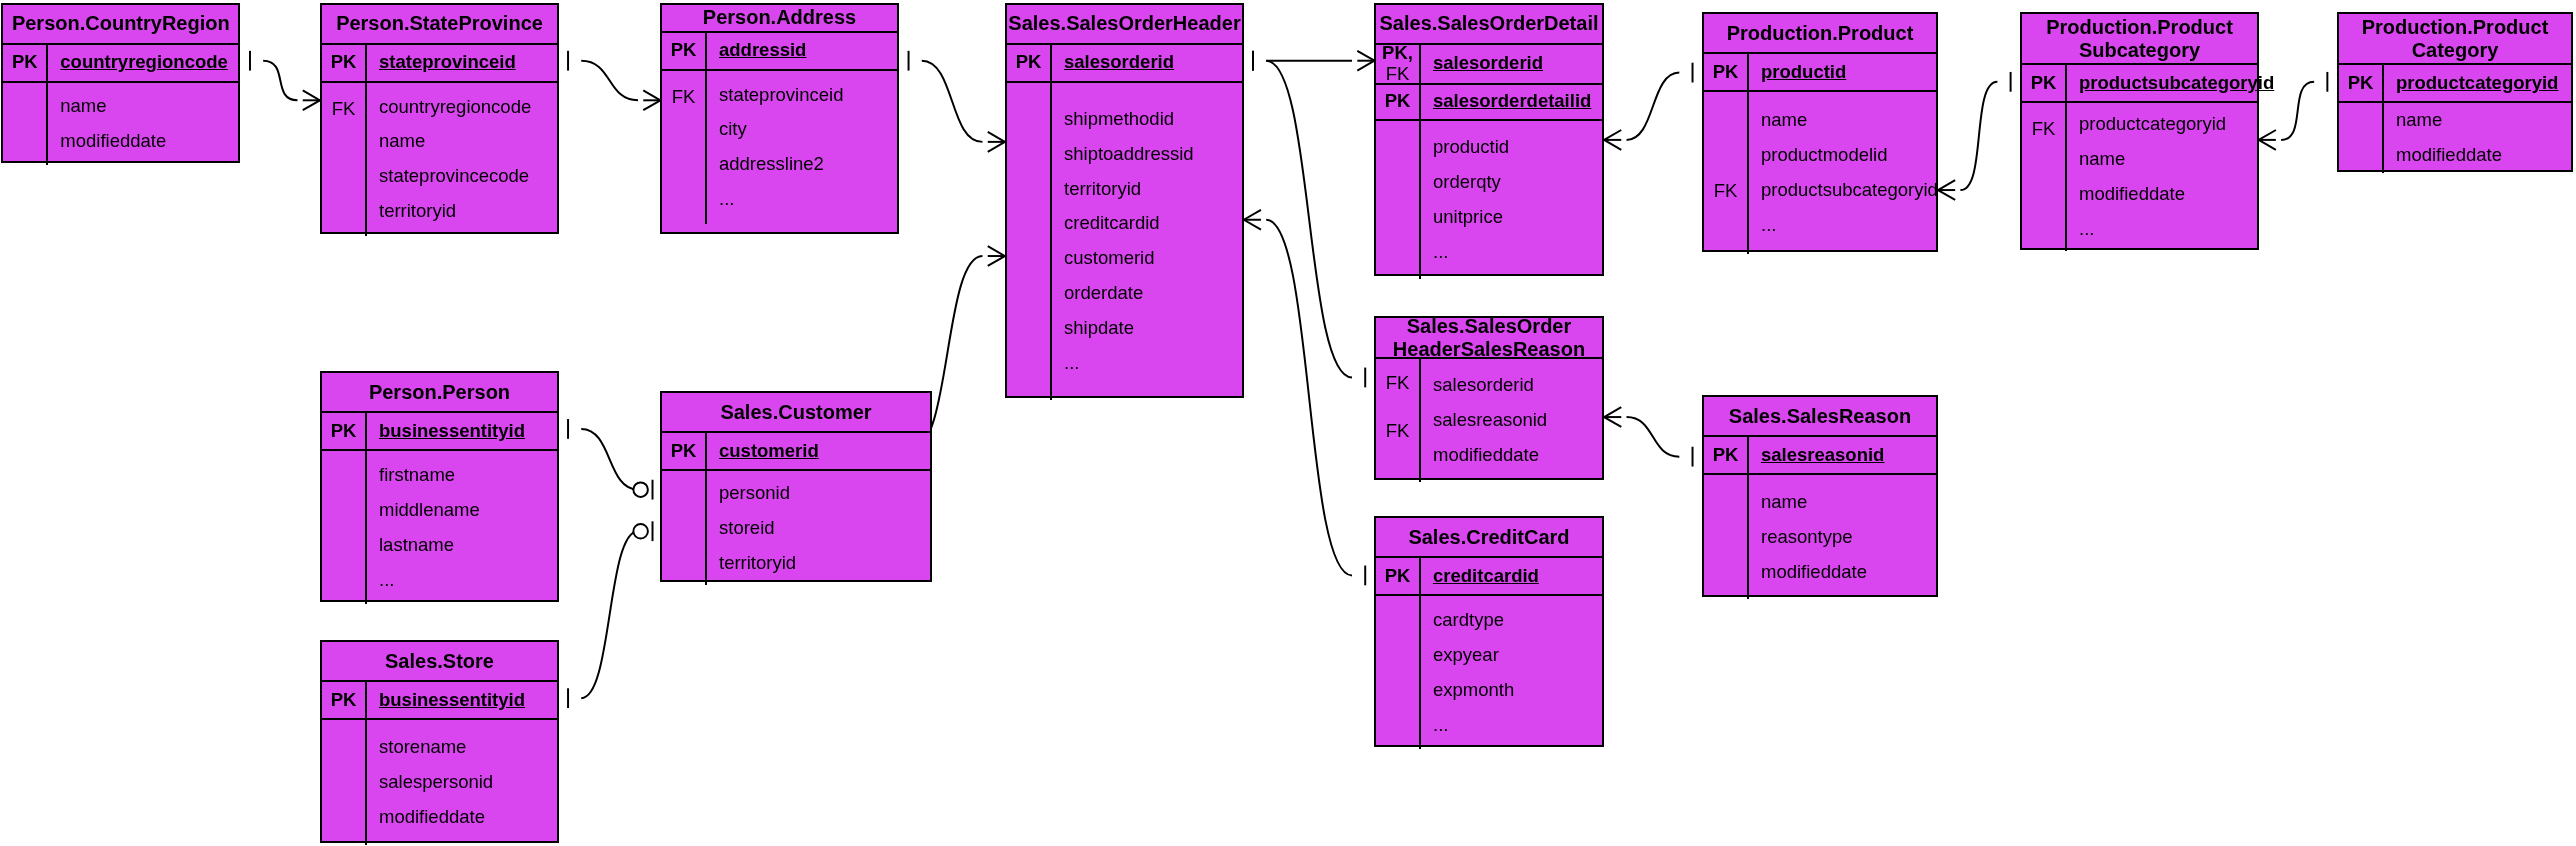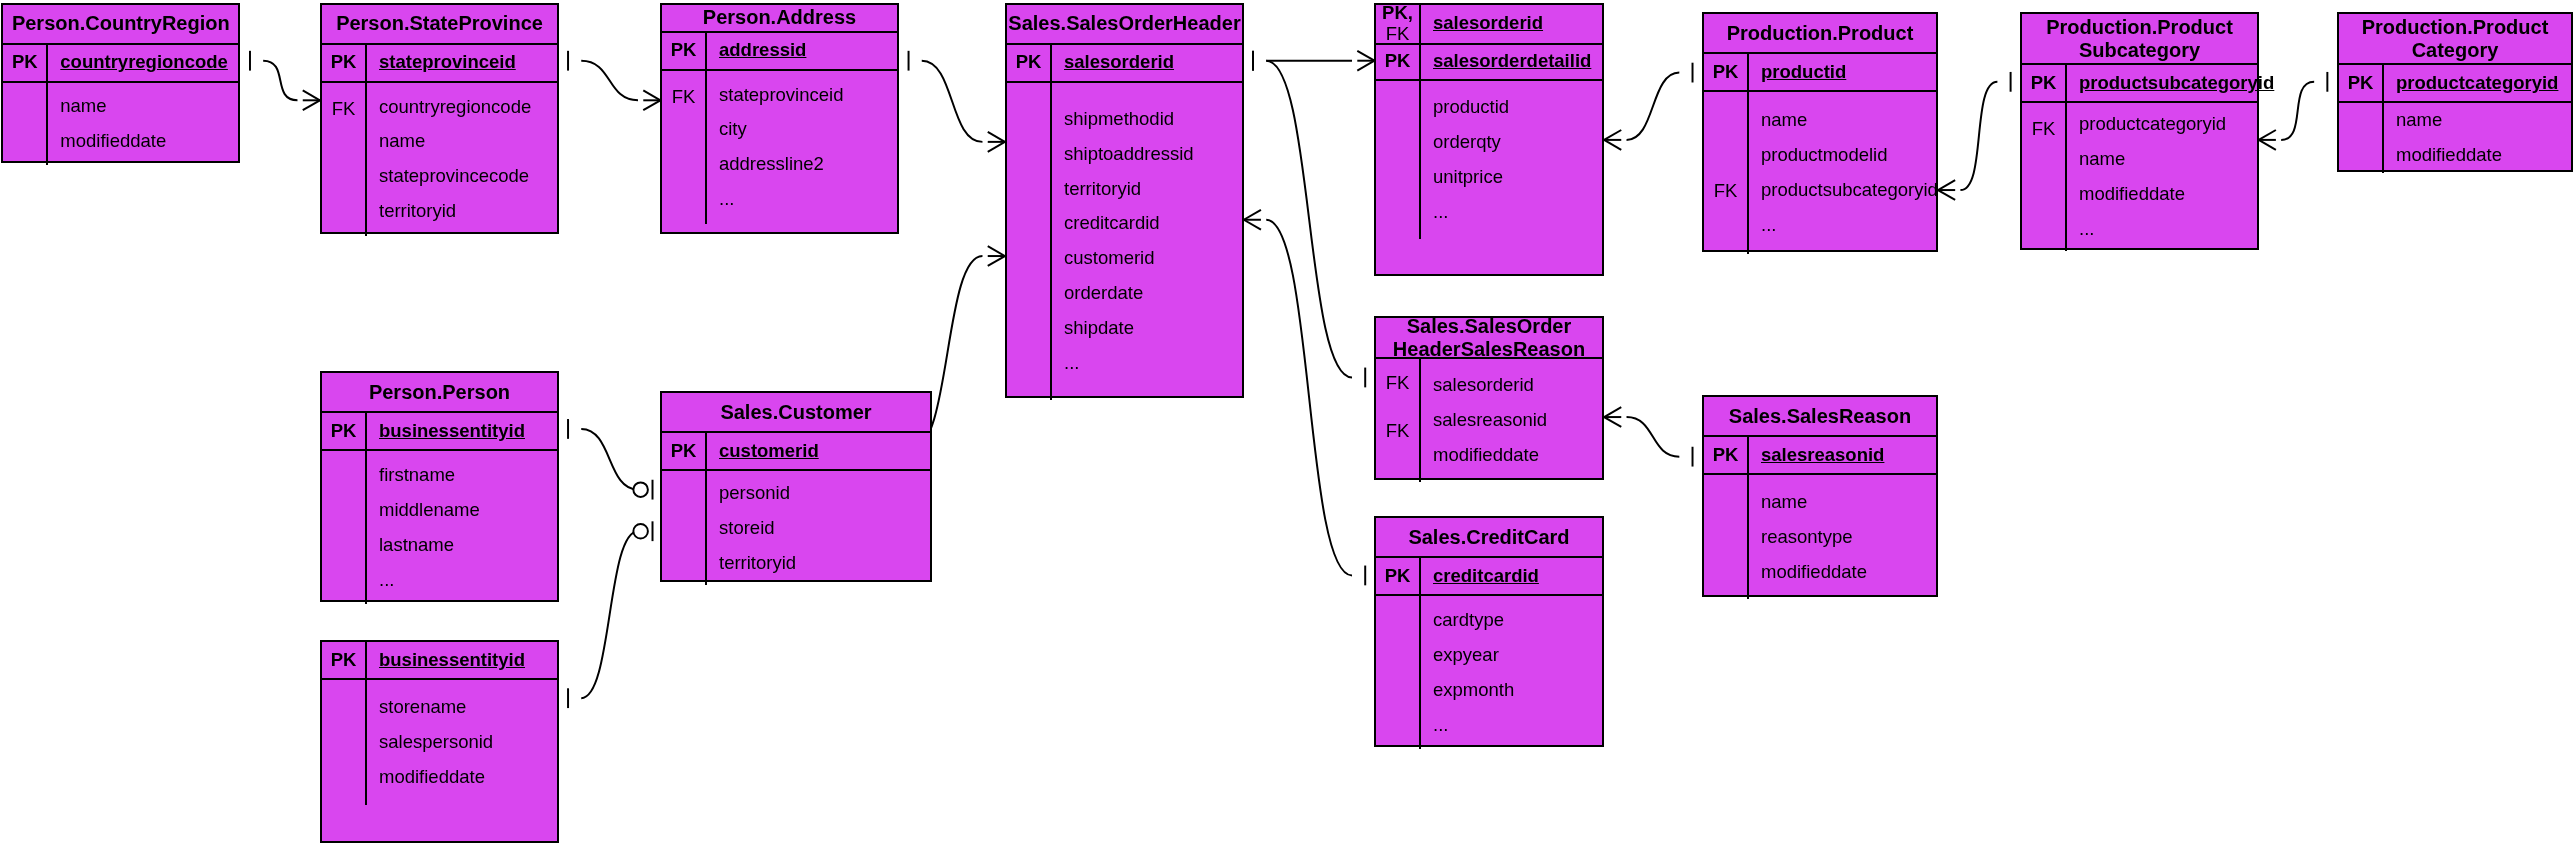--- a/index.html
+++ b/index.html
@@ -230,20 +230,21 @@
           <div class="attr">territoryid</div>
           <div class="attr">creditcardid</div>
           <div class="attr">customerid</div>
           <div class="attr">orderdate</div>
           <div class="attr">shipdate</div>
           <div class="attr">...</div>
         </div>
       </div>
     </div>
     <div class="entity" style="left: 1374px; top: 2.6px; width: 230px; height: 273px;">
+      <div class="ent-title" style="height: 40px;">Sales.SalesOrderDetail</div>
       <div class="sect bordered" style="height: 40px;">
         <div class="keycol" style="flex-basis: 45px;">
           <div class="keycell">
             <span class="kl">PK,</span>
             <span class="kl fk">FK</span>
           </div>
         </div>
         <div class="attrcol">
           <div class="attr pk">salesorderid</div>
         </div>
@@ -400,20 +401,21 @@
           <div class="keycell"></div>
         </div>
         <div class="attrcol">
           <div class="attr">personid</div>
           <div class="attr">storeid</div>
           <div class="attr">territoryid</div>
         </div>
       </div>
     </div>
     <div class="entity" style="left: 320px; top: 640px; width: 239px; height: 203px;">
+      <div class="ent-title" style="height: 40px;">Sales.Store</div>
       <div class="sect bordered" style="height: 38px;">
         <div class="keycol" style="flex-basis: 45px;">
           <div class="keycell">
             <span class="kl">PK</span>
           </div>
         </div>
         <div class="attrcol">
           <div class="attr pk">businessentityid</div>
         </div>
       </div>

